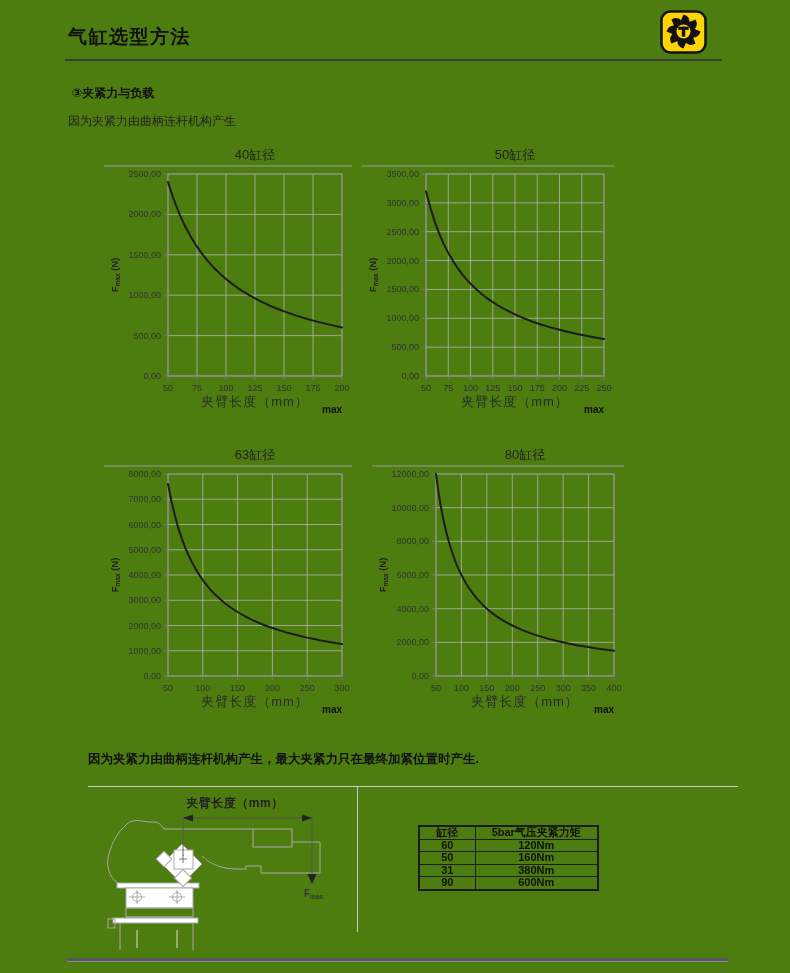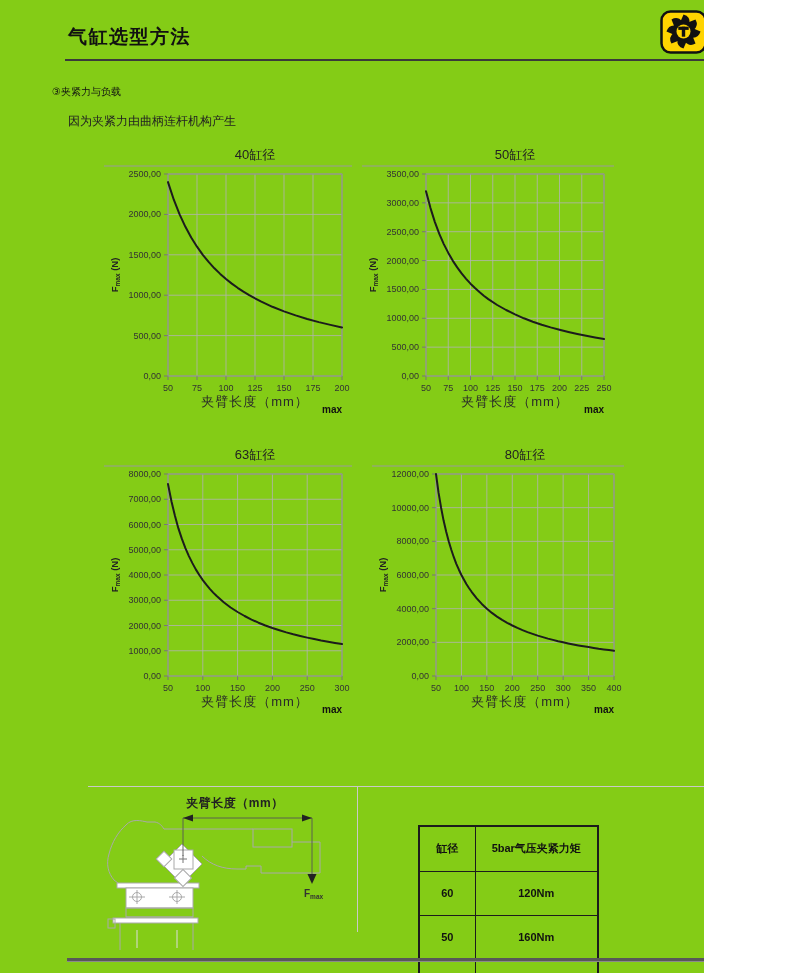--- a/index.html
+++ b/index.html
@@ -1,34 +1,34 @@
 <!DOCTYPE html>
 <html><head>
 <meta charset="utf-8">
 <style>
   html,body{margin:0;padding:0;background:#ffffff;}
-  .page{position:relative;width:704px;height:973px;background:#84cc16;overflow:hidden;
+  .page{position:relative;width:790px;height:973px;background:#4d7c0f;overflow:hidden;
         font-family:"Liberation Sans","DejaVu Sans",sans-serif;color:#1a1a1a;}
   .abs{position:absolute;}
   .doc-title{left:68px;top:24px;font-size:19px;font-weight:bold;letter-spacing:1.5px;color:#111;}
   .header-rule{left:65px;top:59px;width:657px;height:2px;background:#3a3a3a;}
-  .section-heading{left:52px;top:85px;font-size:10px;font-weight:normal;color:#111;}
+  .section-heading{left:72px;top:85px;font-size:12px;font-weight:bold;color:#111;}
   .subtitle{left:68px;top:113px;font-size:12px;color:#222;}
   .chart{position:absolute;text-align:center;}
   .chart.c0{left:104px;top:142px;width:248px;height:288px;}
   .chart.c1{left:362px;top:142px;width:252px;height:288px;}
   .chart.c2{left:104px;top:442px;width:248px;height:288px;}
   .chart.c3{left:372px;top:442px;width:252px;height:288px;}
   .note{left:88px;top:751px;font-size:12.5px;font-weight:bold;color:#111;}
   .divider-h{left:88px;top:786px;width:650px;height:1px;background:#c9c9c9;}
   .divider-v{left:357px;top:786px;width:1px;height:146px;background:#c9c9c9;}
   .mech{left:85px;top:792px;}
   .torque-table{left:418px;top:825px;border-collapse:collapse;table-layout:fixed;}
   .torque-table td,.torque-table th{border:1.4px solid #1c1c1c;font-size:11px;font-weight:bold;
-        text-align:center;padding:16px;height:11.6px;line-height:11.6px;color:#111;}
+        text-align:center;padding:0;height:11.6px;line-height:11.6px;color:#111;}
   .torque-table{border:2px solid #1c1c1c;}
   .col-dia{width:56px;} .col-tq{width:123px;}
   .footer-rule{left:67px;top:958px;width:661px;height:3px;background:#585858;border-bottom:1px solid #8a8a8a;}
   
   svg text{font-family:"Liberation Sans","DejaVu Sans",sans-serif;}
   .c-title{font-size:13px;fill:#222;}
   .tick{font-size:9px;fill:#333;}
   .xlab{font-size:13px;fill:#2a2a2a;letter-spacing:1px;}
   .maxlab{font-size:10px;font-weight:bold;fill:#111;}
   .ylab{font-size:9.5px;font-weight:bold;fill:#222;}
@@ -290,20 +290,21 @@
         <text x="165.71428571428572" y="249" text-anchor="middle" class="tick">250</text>
         <text x="191.14285714285714" y="249" text-anchor="middle" class="tick">300</text>
         <text x="216.57142857142856" y="249" text-anchor="middle" class="tick">350</text>
         <text x="242" y="249" text-anchor="middle" class="tick">400</text>
         <polyline points="64.0,32.0 66.5,50.4 69.1,65.7 71.6,78.6 74.2,89.7 76.7,99.3 79.3,107.8 81.8,115.2 84.3,121.8 86.9,127.7 89.4,133.0 92.0,137.8 94.5,142.2 97.1,146.2 99.6,149.8 104.7,156.3 109.8,161.9 114.9,166.7 119.9,170.9 125.0,174.6 130.1,177.9 135.2,180.8 140.3,183.5 145.4,185.9 150.5,188.1 155.5,190.1 160.6,191.9 165.7,193.6 170.8,195.1 175.9,196.6 181.0,197.9 186.1,199.2 191.1,200.3 196.2,201.4 201.3,202.4 206.4,203.4 211.5,204.3 216.6,205.1 221.7,205.9 226.7,206.7 231.8,207.4 236.9,208.1 242.0,208.8" fill="none" stroke="#1c1c1c" stroke-width="2" stroke-linejoin="round" stroke-linecap="round"></polyline>
         <text transform="translate(14 133) rotate(-90)" text-anchor="middle" class="ylab"><tspan>F</tspan><tspan font-size="6.5" dy="2">max</tspan><tspan dy="-2"> (N)</tspan></text>
         <text x="153" y="264" text-anchor="middle" class="xlab">夹臂长度（mm）</text>
         <text x="242" y="271" text-anchor="end" class="maxlab">max</text>
       </svg></div>
 
+  <div class="abs note">因为夹紧力由曲柄连杆机构产生，最大夹紧力只在最终加紧位置时产生.</div>
 
   <div class="abs divider-h"></div>
   <div class="abs divider-v"></div>
 
   <div class="abs mech">
     <svg width="280" height="162" viewBox="0 0 280 162">
       <g stroke="#a9a9a9" stroke-width="1" fill="none">
 
         <path d="M33,91 L29,88 C23,81 21,72 24,62 C27,50 33,40 41,33 C47,26 57,29 62,30 L70,30 C75,31 77,34 79,37 L110,37 L168,37"></path>
 

